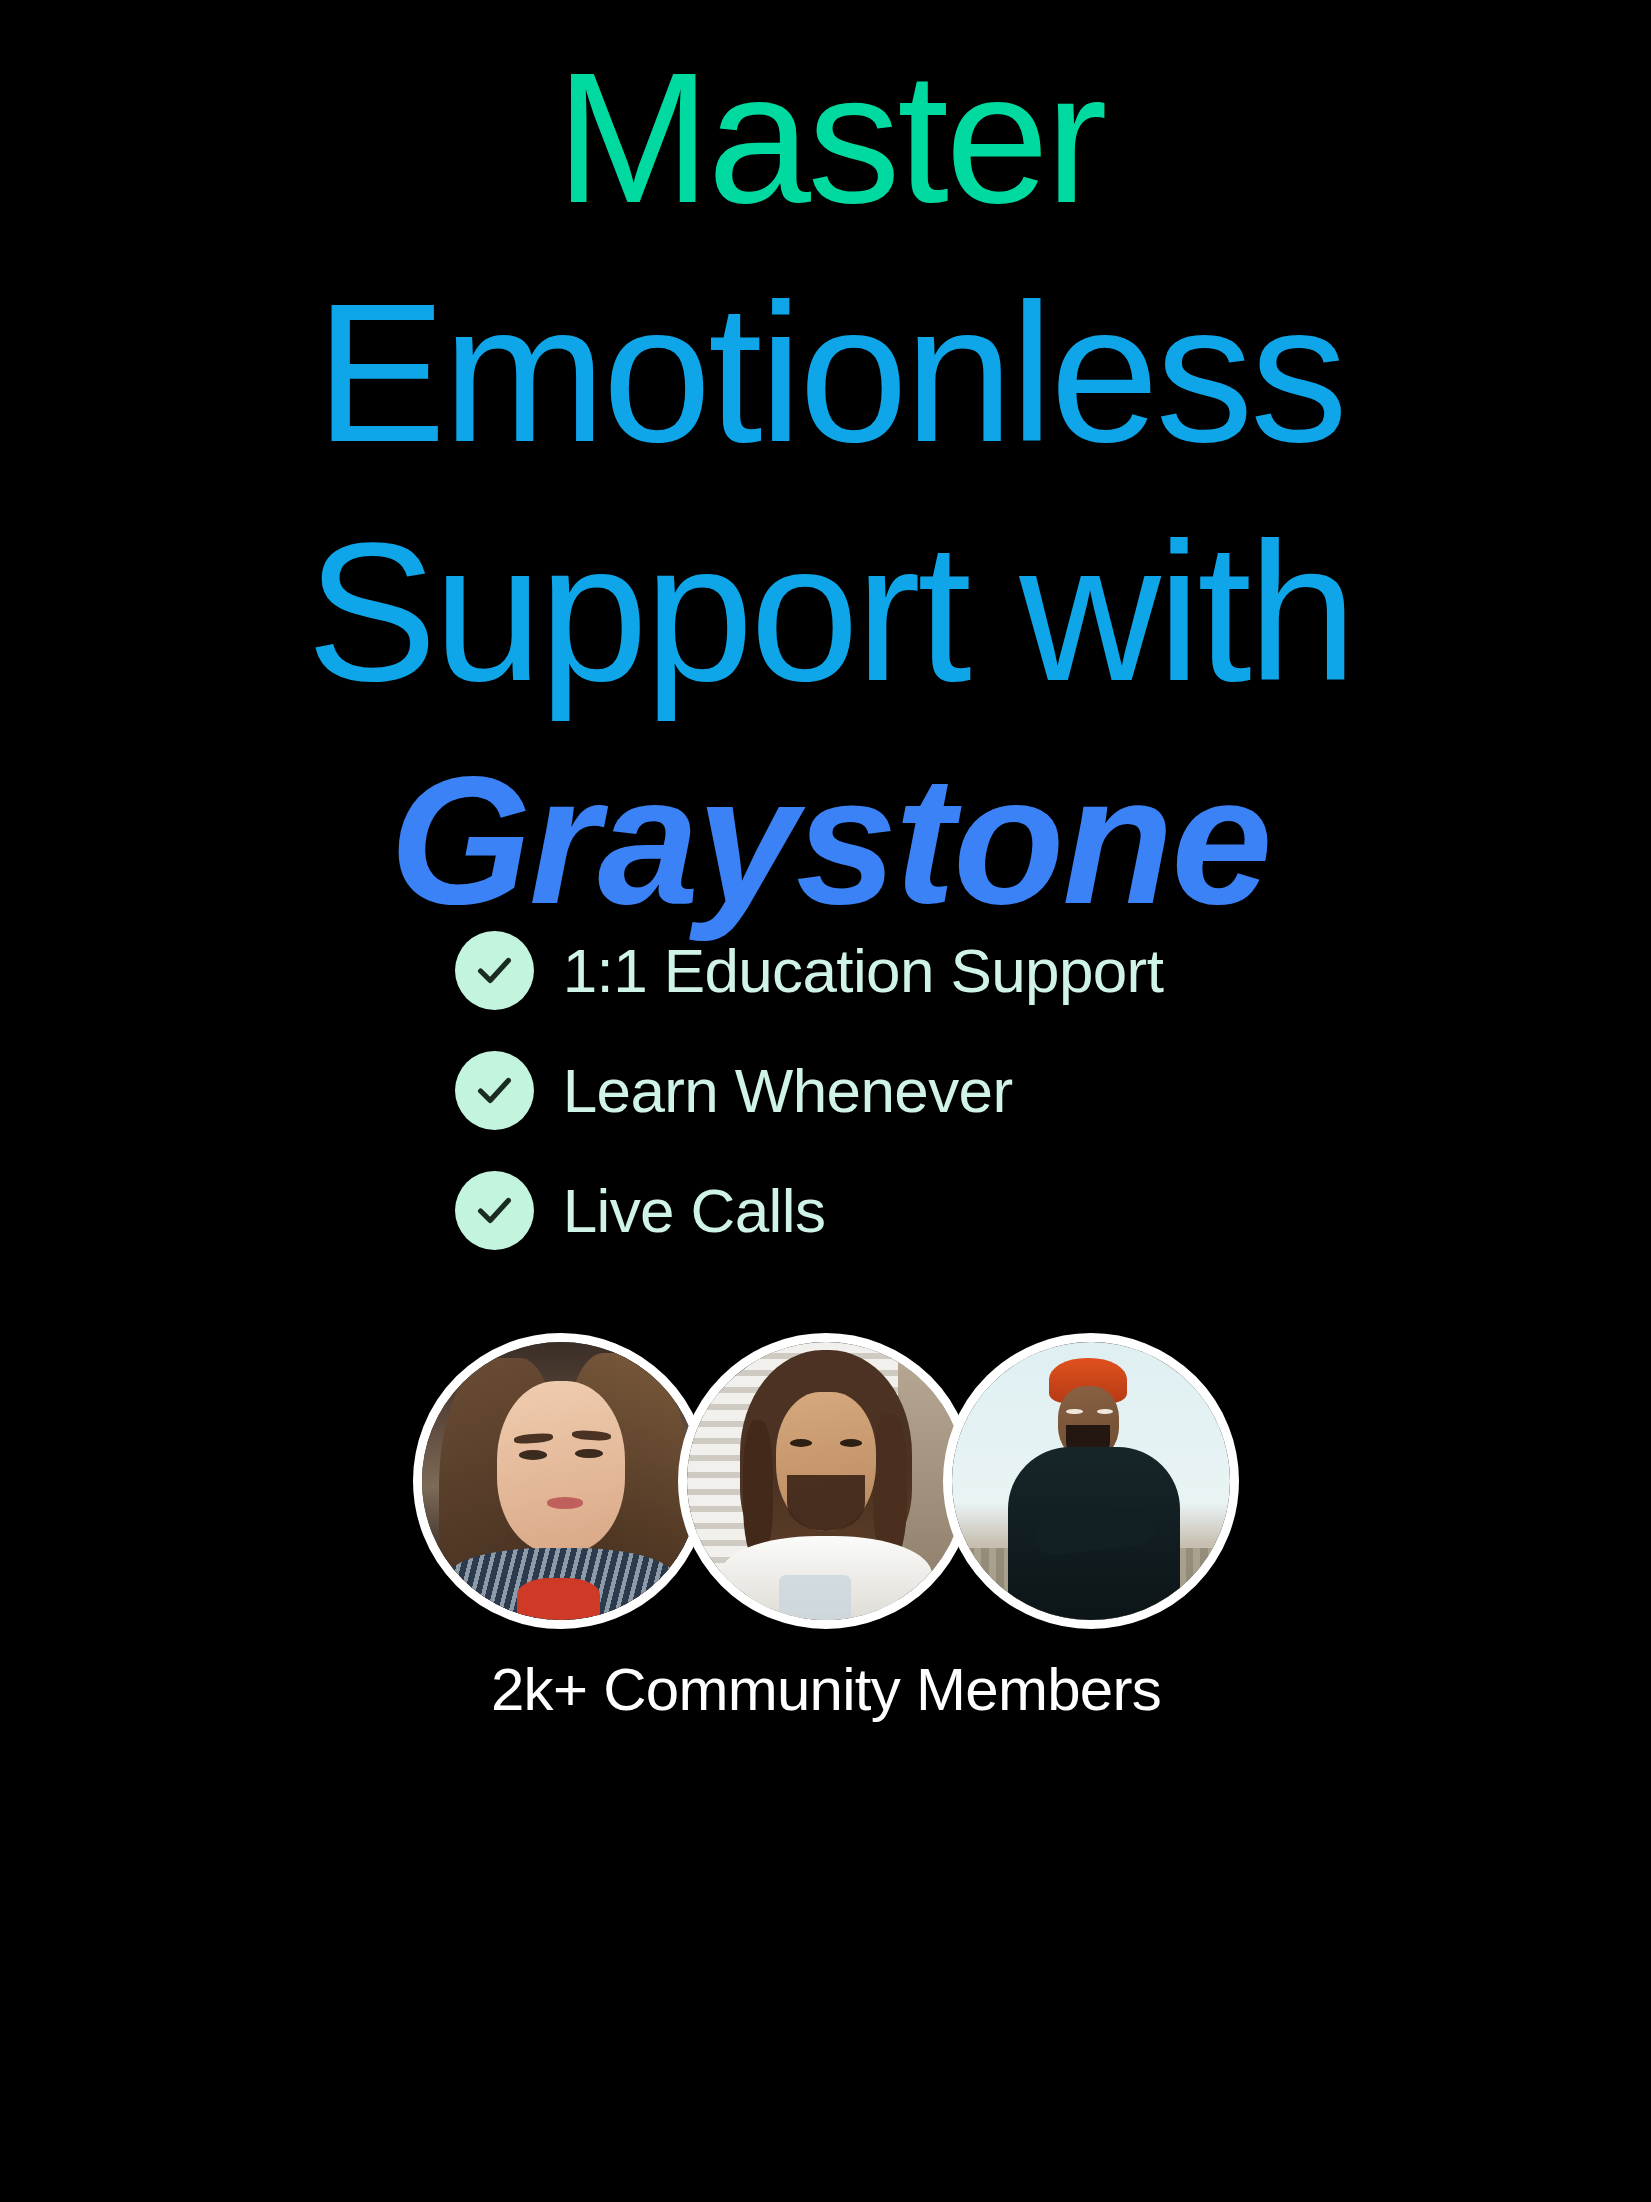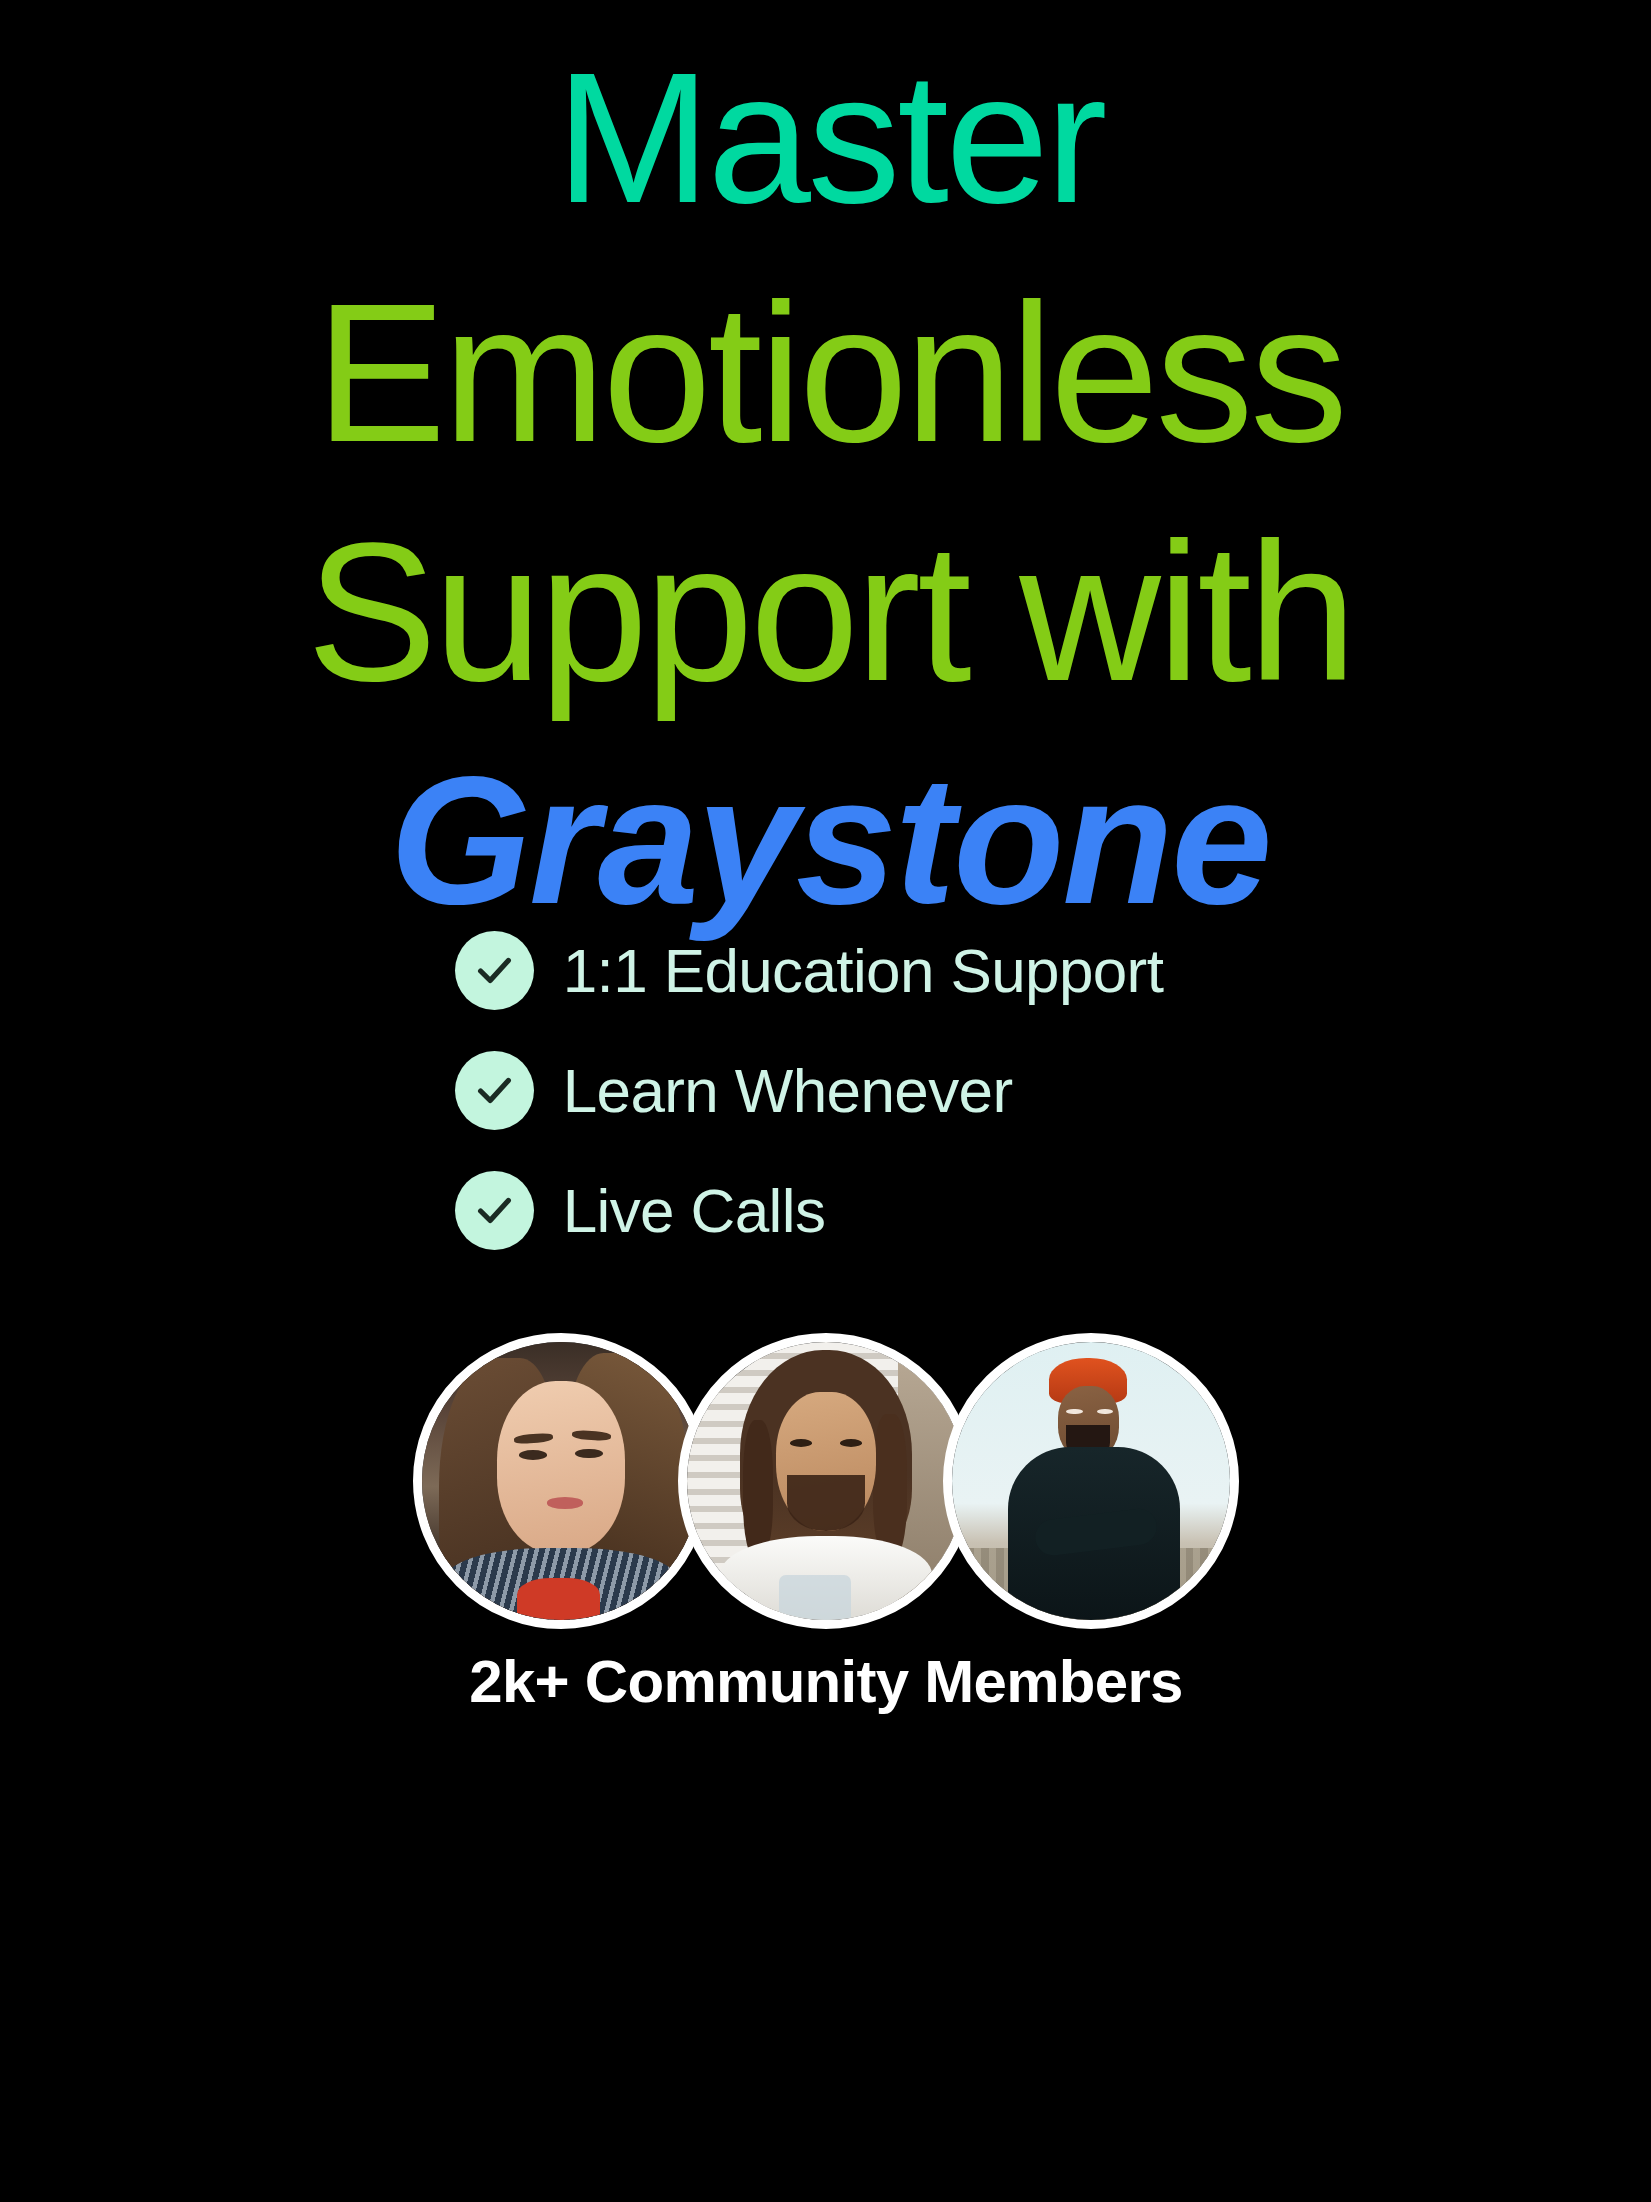--- a/index.html
+++ b/index.html
@@ -26,21 +26,21 @@
     line-height:1.0;
     white-space:nowrap;
   }
   .hl-master {
     font-size:186px;
     color:#00D9A0;
     margin-bottom:45px;
   }
   .hl-white {
     font-size:196px;
-    color:#84cc16;
+    color:#0ea5e9;
     margin-bottom:43px;
   }
   .hl-brand {
     font-size:182px;
     color:#3b82f6;
     font-weight:700;
     letter-spacing:-0.012em;
     margin-top:-5.2px;
     font-style:italic;
   }
@@ -170,23 +170,23 @@
   .a3-beard { position:absolute; left:41%; top:30%; width:16%; height:12%;
     background:#241712; border-radius:0 0 50% 50%; }
   .a3-body { position:absolute; left:20%; top:38%; width:62%; height:62%;
     background:linear-gradient(180deg,#17262a,#0c1518);
     border-radius:36% 36% 12% 12%; }
   .a3-arm { position:absolute; left:30%; top:62%; width:44%; height:13%;
     background:#122023; border-radius:26px; transform:rotate(-7deg); }
 
   
   .members {
-    margin-top:18px;
+    margin-top:26px;
     font-size:60px;
-    font-weight:700;
+    font-weight:400;
     color:#FFFFFF;
     letter-spacing:-0.012em;
     text-align:center;
     white-space:nowrap;
   }
 </style>
 </head>
 <body>
 
 <div class="poster">

